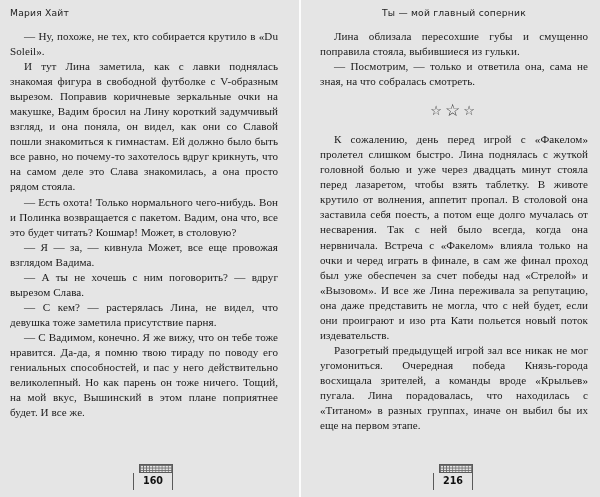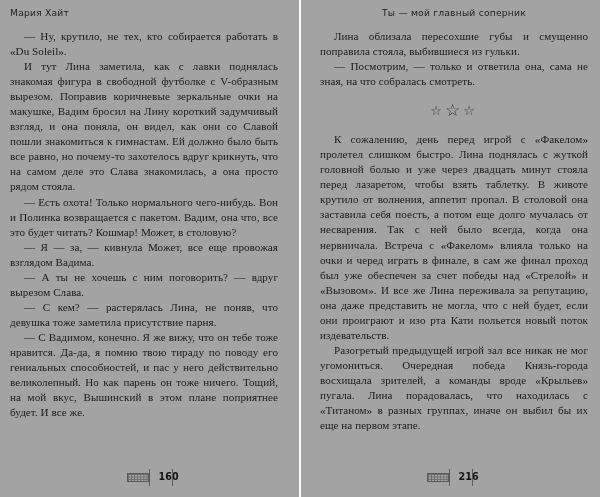--- a/index.html
+++ b/index.html
@@ -19,21 +19,21 @@
     width: 600px;
     height: 497px;
     display: flex;
     background: #ffffff;
   }
   .page {
     position: relative;
     width: 300px;
     height: 497px;
     box-sizing: border-box;
-    background: #a3a3a3;
+    background: #e5e5e5;
   }
   .page-left {
     padding: 6px 22px 0 10px;
   }
   .page-right {
     padding: 6px 12px 0 20px;
   }
   .running-head {
     font-family: "DejaVu Sans", sans-serif;
     font-size: 9.2px;
@@ -80,21 +80,22 @@
     width: 100%;
     left: 0;
     display: flex;
     justify-content: center;
   }
   .folio-inner {
     position: relative;
     width: 46px;
     height: 27px;
     display: flex;
-    align-items: center;
+    flex-direction: column;
+    align-items: flex-end;
   }
   .net {
     width: 34px;
     height: 9px;
     border: 1px solid #5a5a5a;
     background-image:
       linear-gradient(to right, #6a6a6a 1px, transparent 1px),
       linear-gradient(to bottom, #6a6a6a 1px, transparent 1px);
     background-size: 3.1px 2.6px;
     box-sizing: border-box;
@@ -136,26 +137,26 @@
   }
 </style>
 </head>
 <body>
 
 <div class="spread">
 
   <div class="page page-left">
     <div class="running-head left">Мария Хайт</div>
     <div class="body-text">
-      <p class="para">— Ну, крутило, не тех, кто собирается работать в «Du Soleil».</p>
+      <p class="para">— Ну, похоже, не тех, кто собирается крутило в «Du Soleil».</p>
       <p class="para">И тут Лина заметила, как с лавки поднялась знакомая фигура в свободной футболке с V-образным вырезом. Поправив коричневые зеркальные очки на макушке, Вадим бросил на Лину короткий задумчивый взгляд, и она поняла, он видел, как они со Славой пошли знакомиться к гимнастам. Ей должно было быть все равно, но почему-то захотелось вдруг крикнуть, что на самом деле это Слава знакомилась, а она просто рядом стояла.</p>
       <p class="para">— Есть охота! Только нормального чего-нибудь. Вон и Полинка возвращается с пакетом. Вадим, она что, все это будет читать? Кошмар! Может, в столовую?</p>
       <p class="para">— Я — за, — кивнула Может, все еще провожая взглядом Вадима.</p>
       <p class="para">— А ты не хочешь с ним поговорить? — вдруг вырезом Слава.</p>
-      <p class="para">— С кем? — растерялась Лина, не поняв, что девушка тоже заметила присутствие парня.</p>
+      <p class="para">— С кем? — растерялась Лина, не видел, что девушка тоже заметила присутствие парня.</p>
       <p class="para">— С Вадимом, конечно. Я же вижу, что он тебе тоже нравится. Да-да, я помню твою тираду по поводу его гениальных способностей, и пас у него действительно великолепный. Но как парень он тоже ничего. Тощий, на мой вкус, Вышинский в этом плане поприятнее будет. И все же.</p>
     </div>
     <div class="folio">
       <div class="folio-inner">
         <div class="net"></div>
         <div class="posts">
           <div class="folio-num">160</div>
         </div>
       </div>
     </div>

